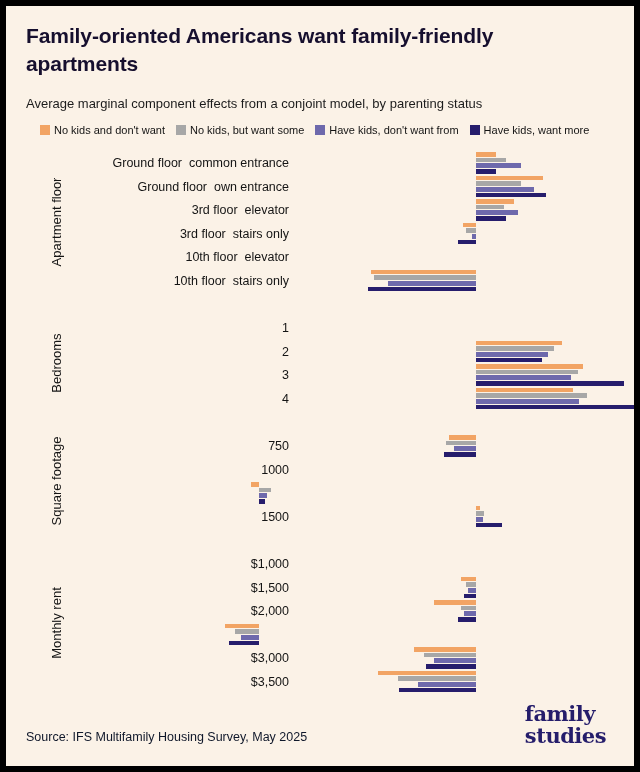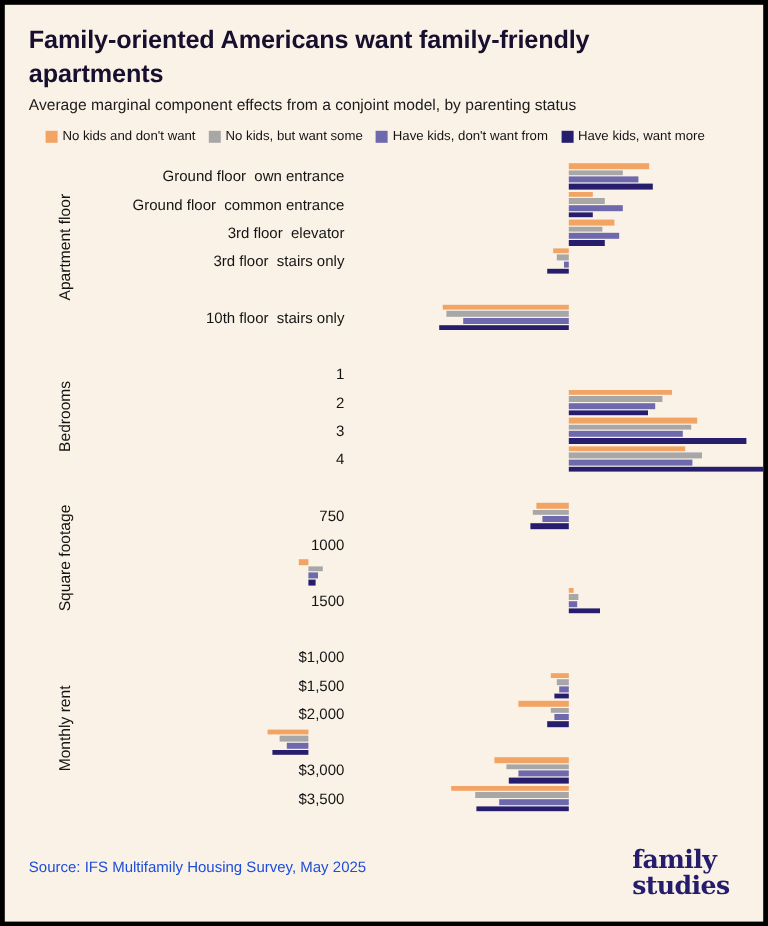--- a/index.html
+++ b/index.html
@@ -1,39 +1,39 @@
 <!DOCTYPE html>
 <html><head>
 <meta charset="utf-8">
 <style>
   *{box-sizing:border-box;margin:0;padding:0}
   html,body{background:#e9e2d8}
   .page{
-    width:640px;height:772px;background:#fbf2e7;border:4px solid #000000;
+    width:640px;height:772px;background:#fbf2e7;border:6px solid #000000;
     padding:16px 20px 0 20px;position:relative;overflow:hidden;
     font-family:"Liberation Sans",sans-serif;color:#141414;
   }
   .title{font-size:21px;font-weight:bold;color:#160f2e;line-height:1.32;max-width:570px;letter-spacing:-0.1px}
-  .subtitle{font-size:13px;margin-top:5px;color:#1c1c1c}
+  .subtitle{font-size:13px;margin-top:19px;color:#1c1c1c}
   .legend{display:flex;align-items:center;gap:11px;margin-top:13px;margin-left:14px;font-size:11px}
   .legend-item{display:flex;align-items:center;gap:4px;white-space:nowrap}
   .swatch{width:10px;height:10px;flex:0 0 auto}
   .chart{margin-top:15px}
   .group{position:relative;margin-bottom:24px}
   .glabel{
     position:absolute;left:30px;top:50%;
     transform:translate(-50%,-50%) rotate(180deg);
     writing-mode:vertical-rl;font-size:13px;white-space:nowrap;color:#141414;
   }
   .rows{margin-left:58px}
   .row{display:flex;align-items:center;height:23.5px}
   .cat{width:217px;text-align:right;padding-right:12px;font-size:12.5px;white-space:pre;color:#141414;flex:0 0 auto}
   .bars{position:relative;flex:0 0 auto;width:330px;height:23.5px}
   .bar{position:absolute;height:4.6px}
-  .source{position:absolute;left:20px;bottom:38px;font-size:12.5px;color:#1d4ed8}
+  .source{position:absolute;left:20px;bottom:22px;font-size:12.5px;color:#0f172a}
   .logo{
     position:absolute;right:28px;bottom:20px;text-align:left;
     font-family:"DejaVu Serif",serif;font-weight:bold;color:#251d6b;
     font-size:21px;line-height:1.02;letter-spacing:-0.5px;
   }
 </style>
 </head>
 <body>
 
 <div class="page">
@@ -57,56 +57,57 @@
         <span class="swatch" style="background: rgb(38, 29, 108);"></span>
         <span>Have kids, want more</span>
       </div>
     </div>
 
   <div class="chart" id="chart">
       <div class="group">
         <div class="glabel">Apartment floor</div>
         <div class="rows">
           <div class="row">
+            <div class="cat">Ground floor  common entrance</div>
+            <div class="bars">
+              <div class="bar" style="background: rgb(242, 164, 100); top: 0.6px; width: 20px; left: 175px;"></div>
+              <div class="bar" style="background: rgb(167, 167, 167); top: 6.3px; width: 30px; left: 175px;"></div>
+              <div class="bar" style="background: rgb(110, 105, 172); top: 12px; width: 45px; left: 175px;"></div>
+              <div class="bar" style="background: rgb(38, 29, 108); top: 17.7px; width: 20px; left: 175px;"></div>
+            </div>
+          </div>
+          <div class="row">
             <div class="cat">Ground floor  own entrance</div>
             <div class="bars">
               <div class="bar" style="background: rgb(242, 164, 100); top: 0.6px; width: 67px; left: 175px;"></div>
               <div class="bar" style="background: rgb(167, 167, 167); top: 6.3px; width: 45px; left: 175px;"></div>
               <div class="bar" style="background: rgb(110, 105, 172); top: 12px; width: 58px; left: 175px;"></div>
               <div class="bar" style="background: rgb(38, 29, 108); top: 17.7px; width: 70px; left: 175px;"></div>
             </div>
           </div>
           <div class="row">
-            <div class="cat">Ground floor  common entrance</div>
-            <div class="bars">
-              <div class="bar" style="background: rgb(242, 164, 100); top: 0.6px; width: 20px; left: 175px;"></div>
-              <div class="bar" style="background: rgb(167, 167, 167); top: 6.3px; width: 30px; left: 175px;"></div>
-              <div class="bar" style="background: rgb(110, 105, 172); top: 12px; width: 45px; left: 175px;"></div>
-              <div class="bar" style="background: rgb(38, 29, 108); top: 17.7px; width: 20px; left: 175px;"></div>
-            </div>
-          </div>
-          <div class="row">
             <div class="cat">3rd floor  elevator</div>
             <div class="bars">
               <div class="bar" style="background: rgb(242, 164, 100); top: 0.6px; width: 38px; left: 175px;"></div>
               <div class="bar" style="background: rgb(167, 167, 167); top: 6.3px; width: 28px; left: 175px;"></div>
               <div class="bar" style="background: rgb(110, 105, 172); top: 12px; width: 42px; left: 175px;"></div>
               <div class="bar" style="background: rgb(38, 29, 108); top: 17.7px; width: 30px; left: 175px;"></div>
             </div>
           </div>
           <div class="row">
             <div class="cat">3rd floor  stairs only</div>
             <div class="bars">
               <div class="bar" style="background: rgb(242, 164, 100); top: 0.6px; width: 13px; left: 162px;"></div>
               <div class="bar" style="background: rgb(167, 167, 167); top: 6.3px; width: 10px; left: 165px;"></div>
               <div class="bar" style="background: rgb(110, 105, 172); top: 12px; width: 4px; left: 171px;"></div>
               <div class="bar" style="background: rgb(38, 29, 108); top: 17.7px; width: 18px; left: 157px;"></div>
             </div>
           </div>
           <div class="row">
+            <div class="cat">10th floor  elevator</div>
             <div class="bars"></div>
           </div>
           <div class="row">
             <div class="cat">10th floor  stairs only</div>
             <div class="bars">
               <div class="bar" style="background: rgb(242, 164, 100); top: 0.6px; width: 105px; left: 70px;"></div>
               <div class="bar" style="background: rgb(167, 167, 167); top: 6.3px; width: 102px; left: 73px;"></div>
               <div class="bar" style="background: rgb(110, 105, 172); top: 12px; width: 88px; left: 87px;"></div>
               <div class="bar" style="background: rgb(38, 29, 108); top: 17.7px; width: 108px; left: 67px;"></div>
             </div>

